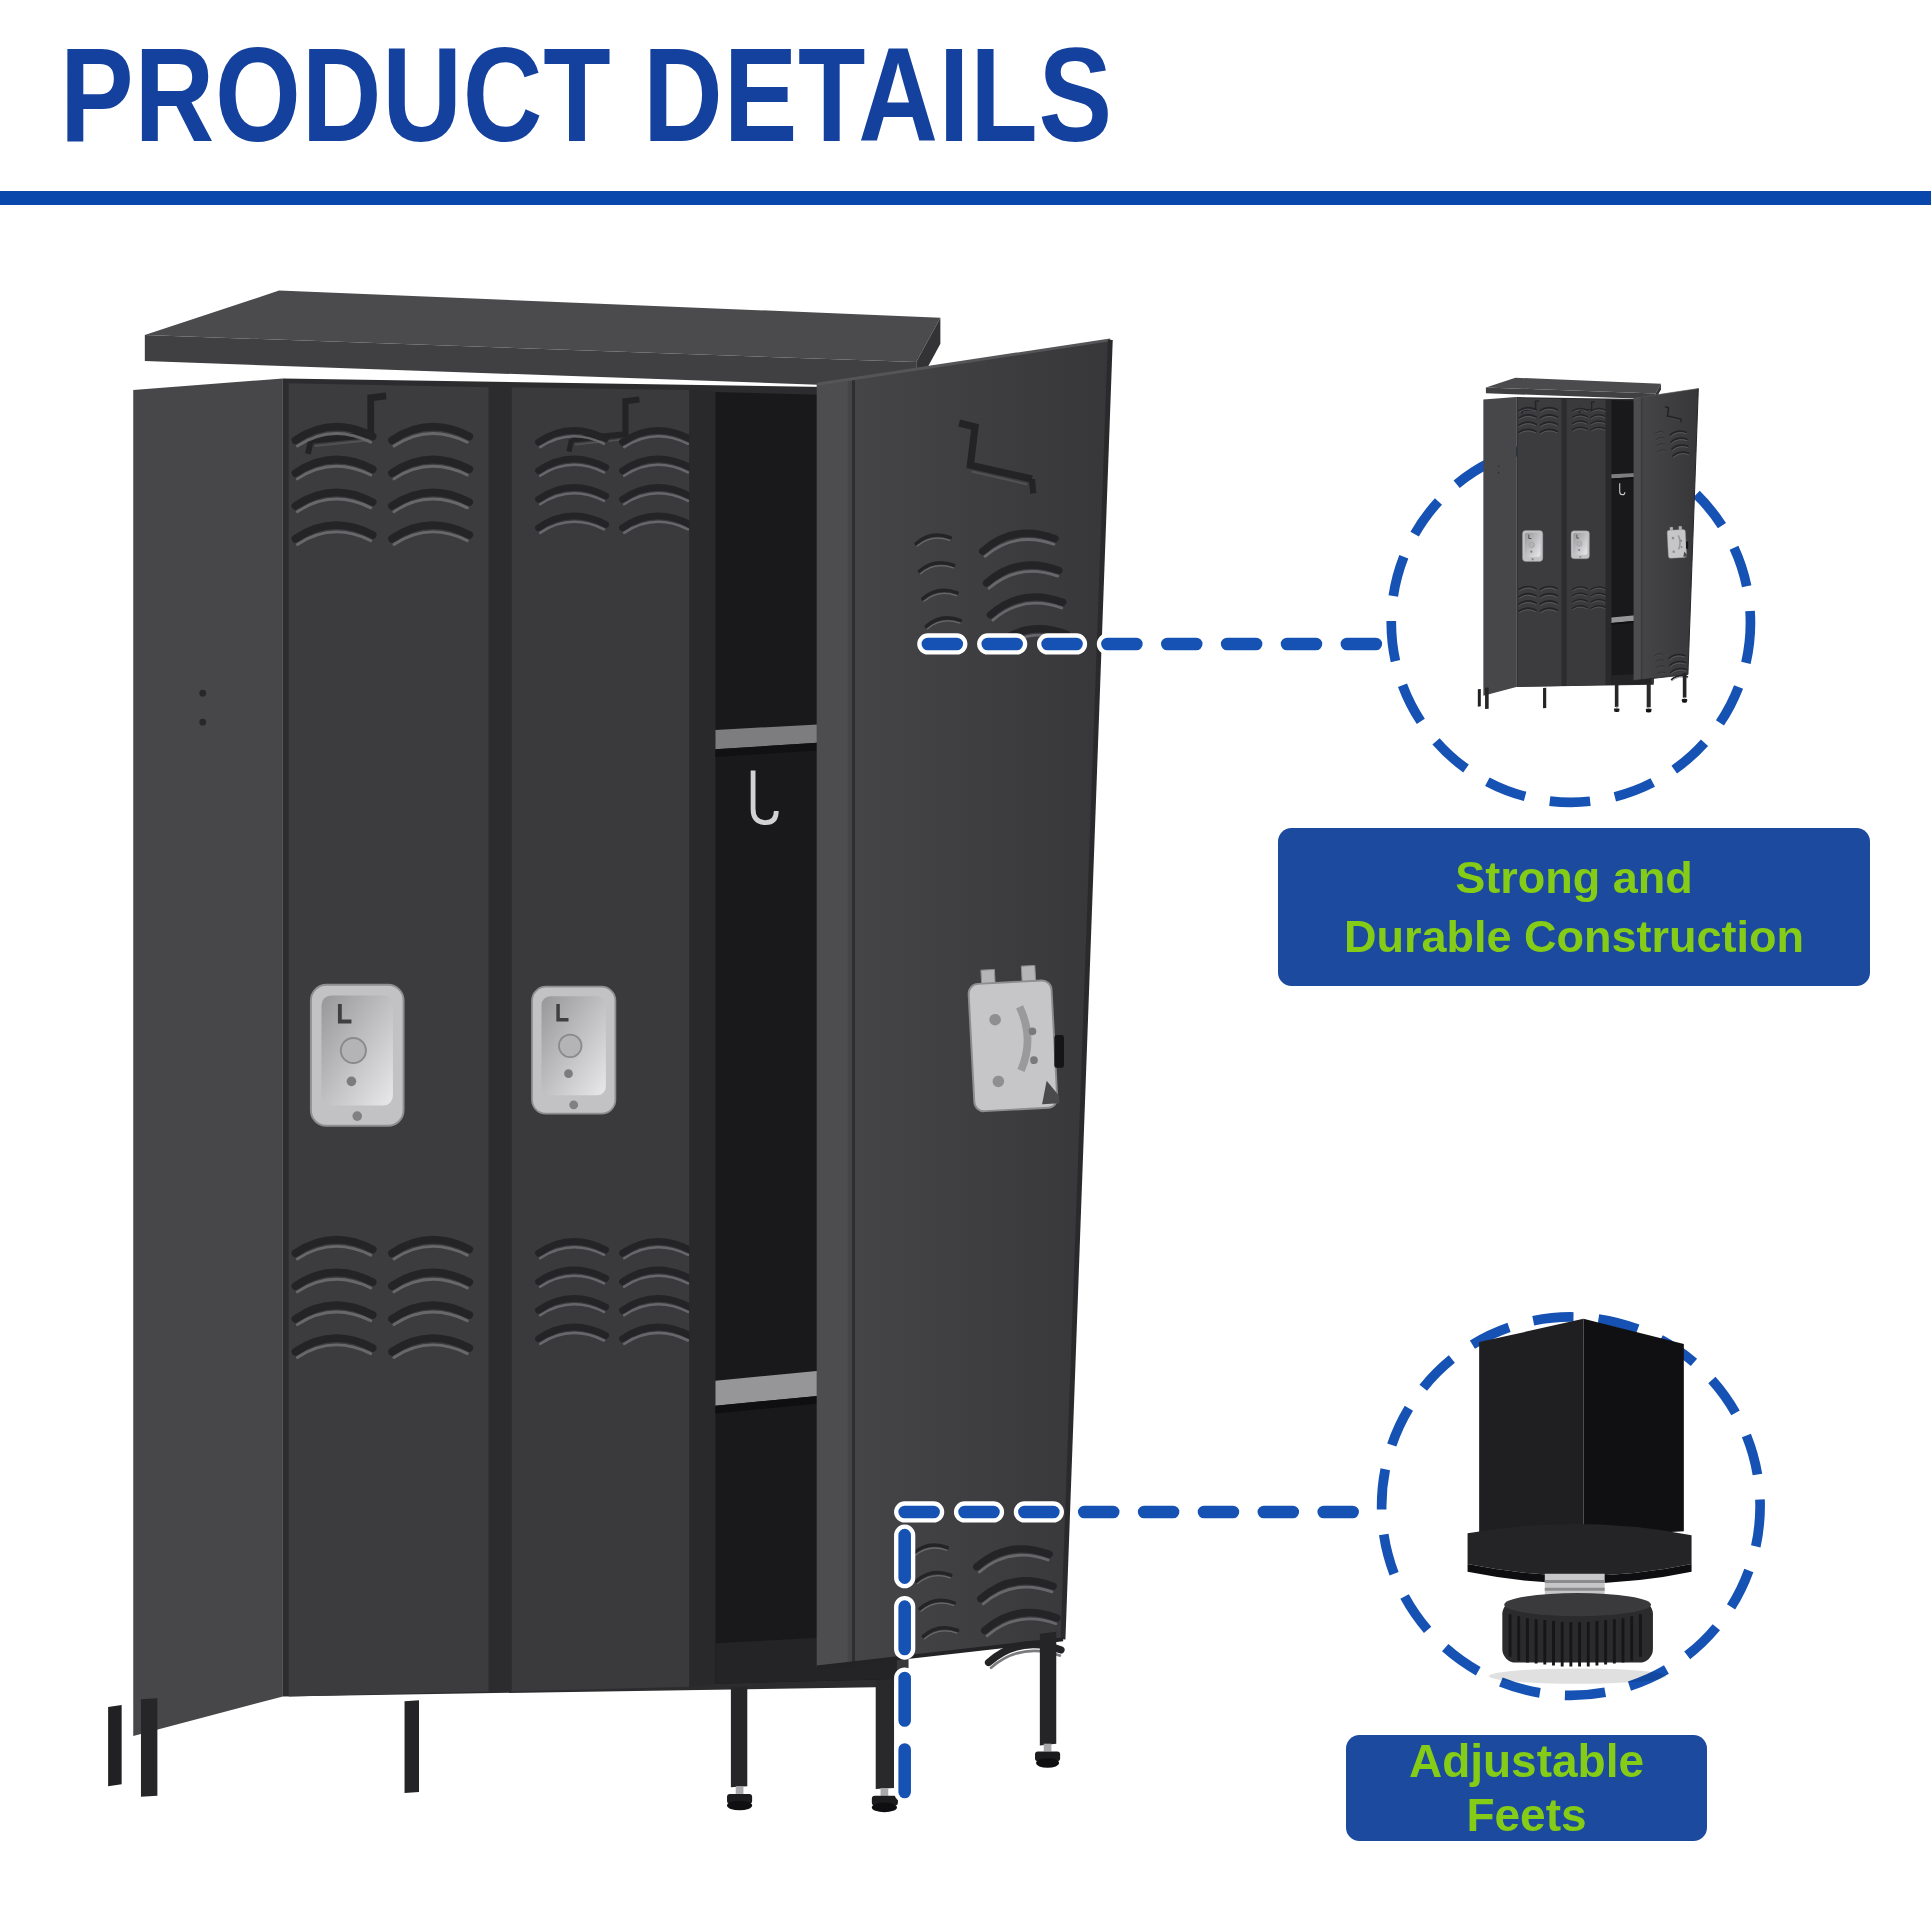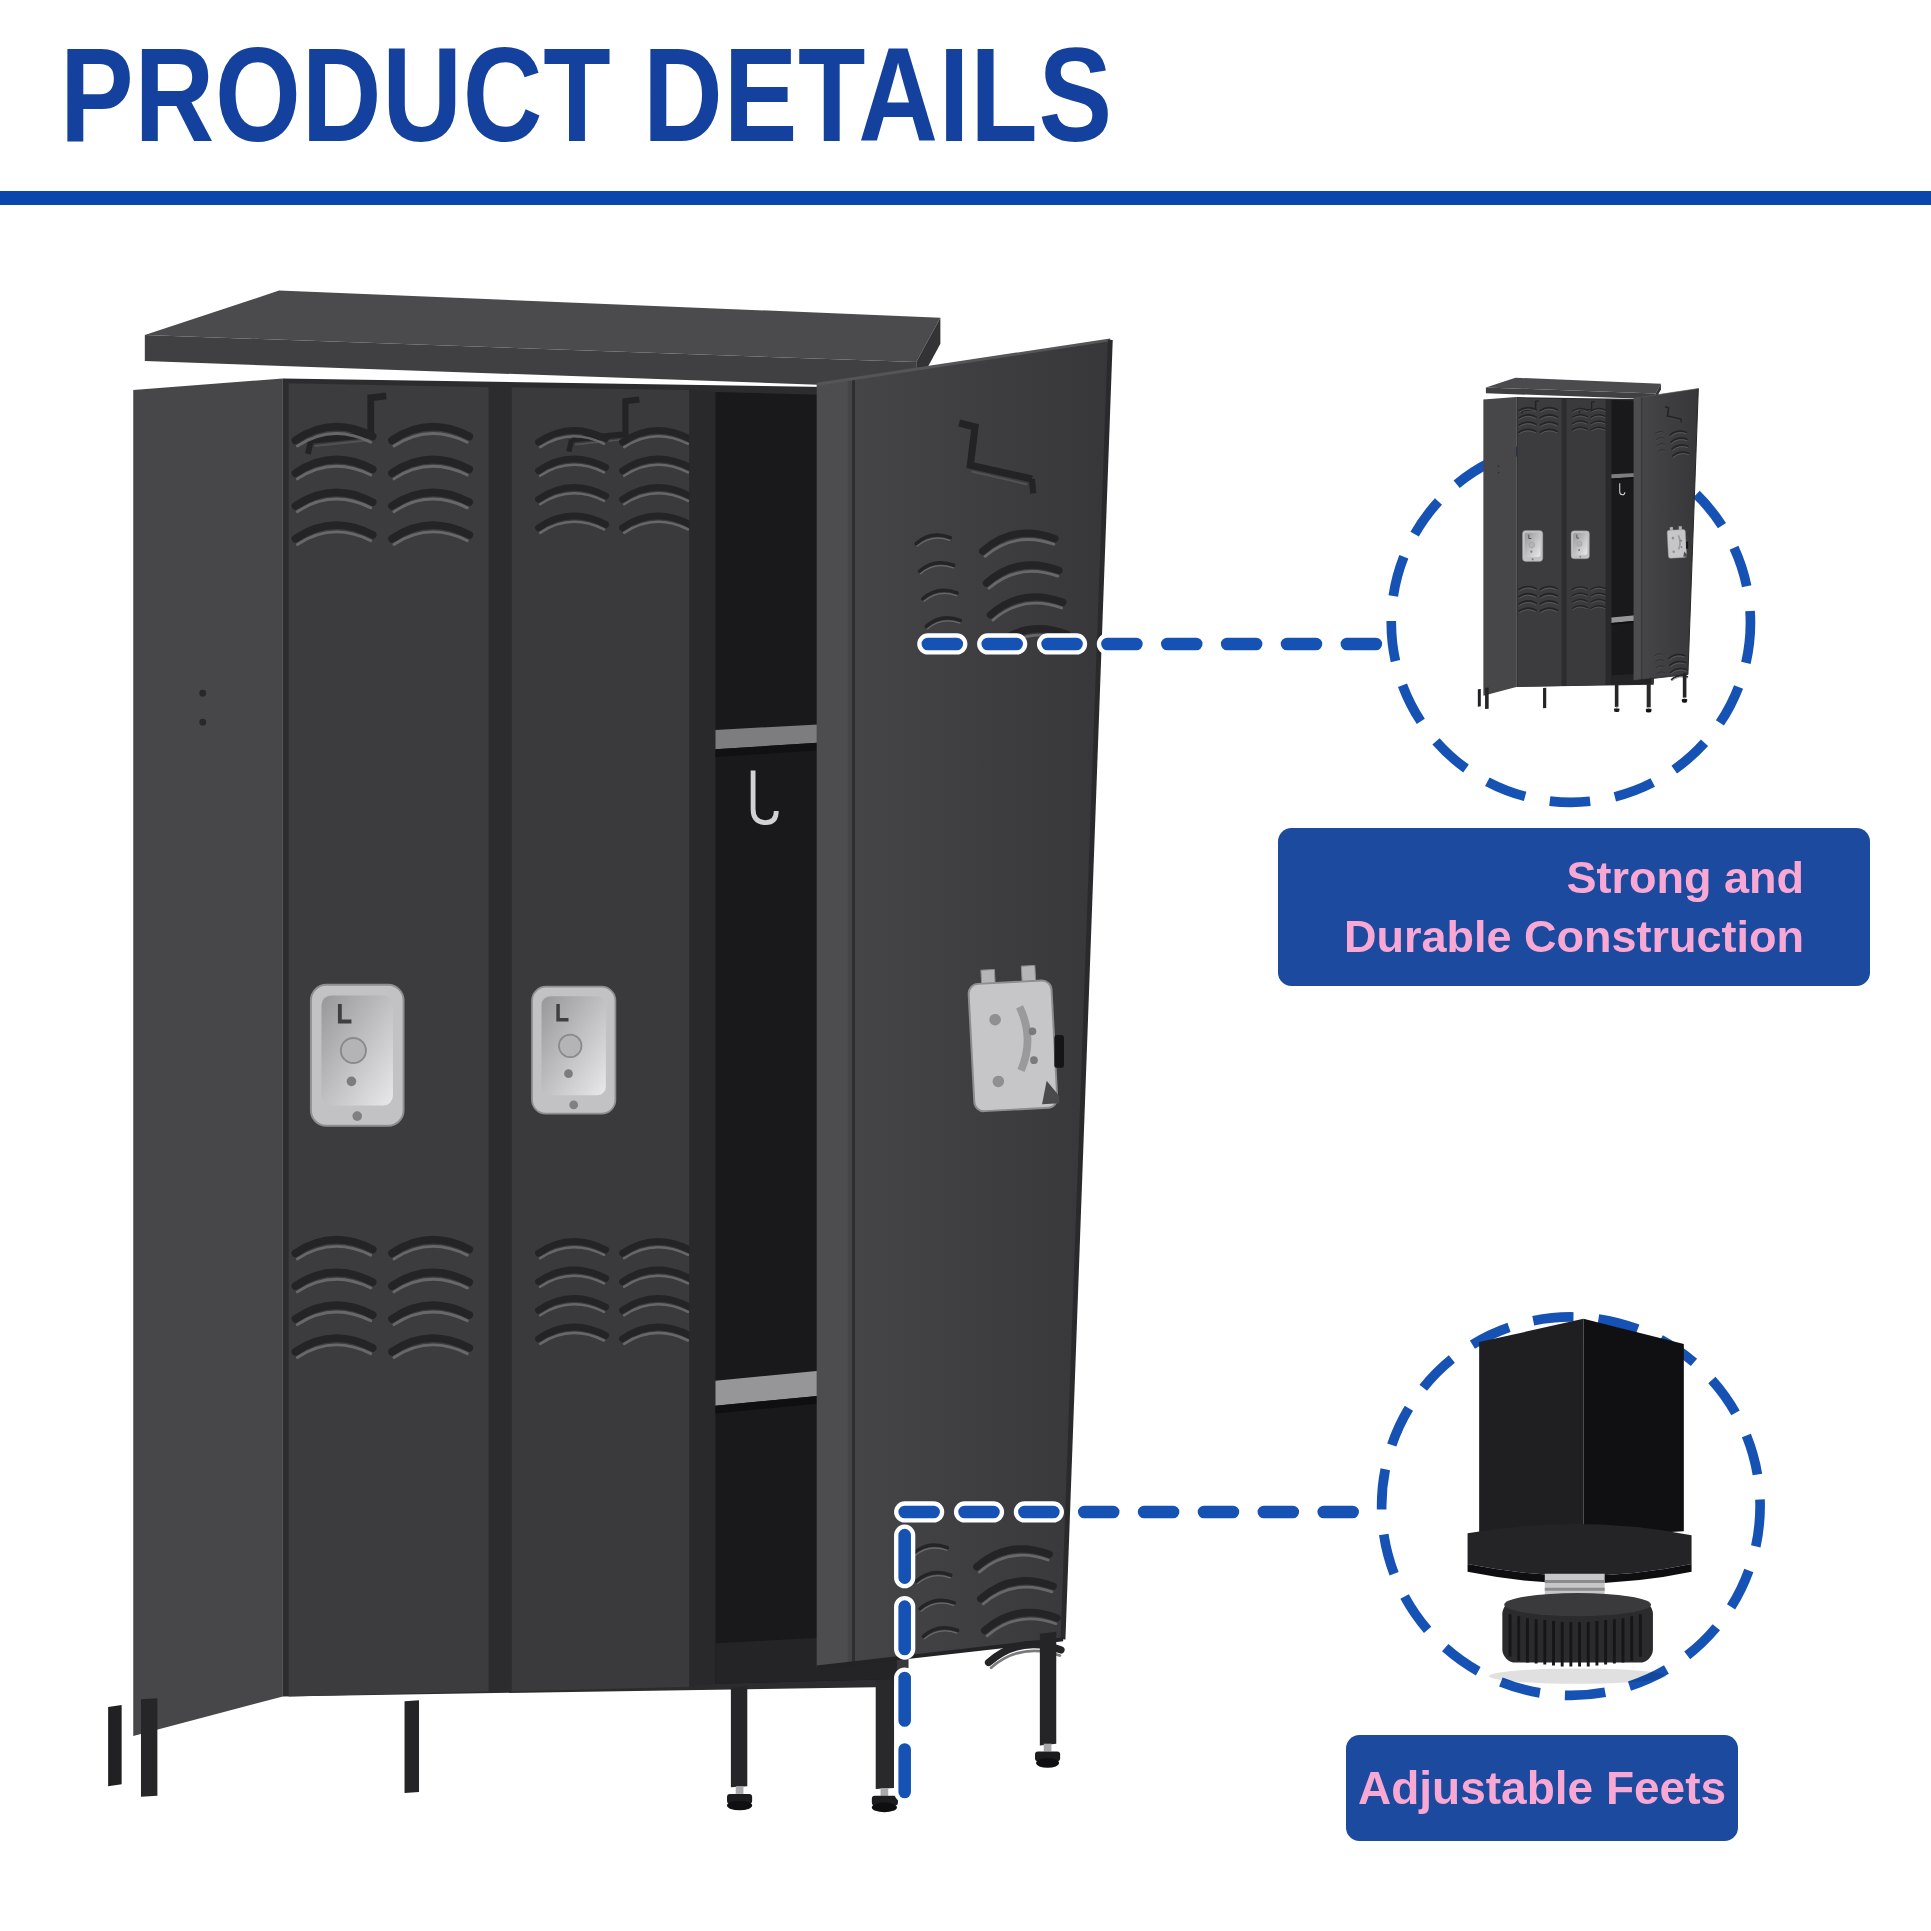--- a/index.html
+++ b/index.html
@@ -13,29 +13,29 @@
     font-weight:700;font-size:133px;line-height:1;color:#14419e;
     letter-spacing:1px;transform:scaleX(0.83);transform-origin:0 50%;
     white-space:nowrap;
   }
   .title-rule{
     position:absolute;left:0;top:191px;width:1931px;height:13.5px;
     background:#0a47ac;z-index:2;
   }
   .callout-box{
     position:absolute;z-index:3;background:#1b4a9e;border-radius:13.5px;
-    color:#f9a8d4;display:flex;align-items:center;justify-content:center;
-    text-align:right;font-weight:700;white-space:pre-line;
+    color:#84cc16;display:flex;align-items:center;justify-content:center;
+    text-align:center;font-weight:700;white-space:pre-line;
   }
   .callout-box.construction{
     left:1278px;top:828px;width:592px;height:158px;
     font-size:45px;line-height:1.32;
   }
   .callout-box.feet{
-    left:1346px;top:1735px;width:392px;height:106px;font-size:46px;
+    left:1346px;top:1735px;width:361px;height:106px;font-size:46px;
   }
 </style>
 </head>
 <body>
 
 <h1 class="page-title" style="color: rgb(20, 65, 158);">PRODUCT DETAILS</h1>
 
 <div class="title-rule" style="background-color: rgb(10, 71, 172);"></div>
 
 <div class="callout-box construction" style="background-color: rgb(27, 74, 158);">Strong and

